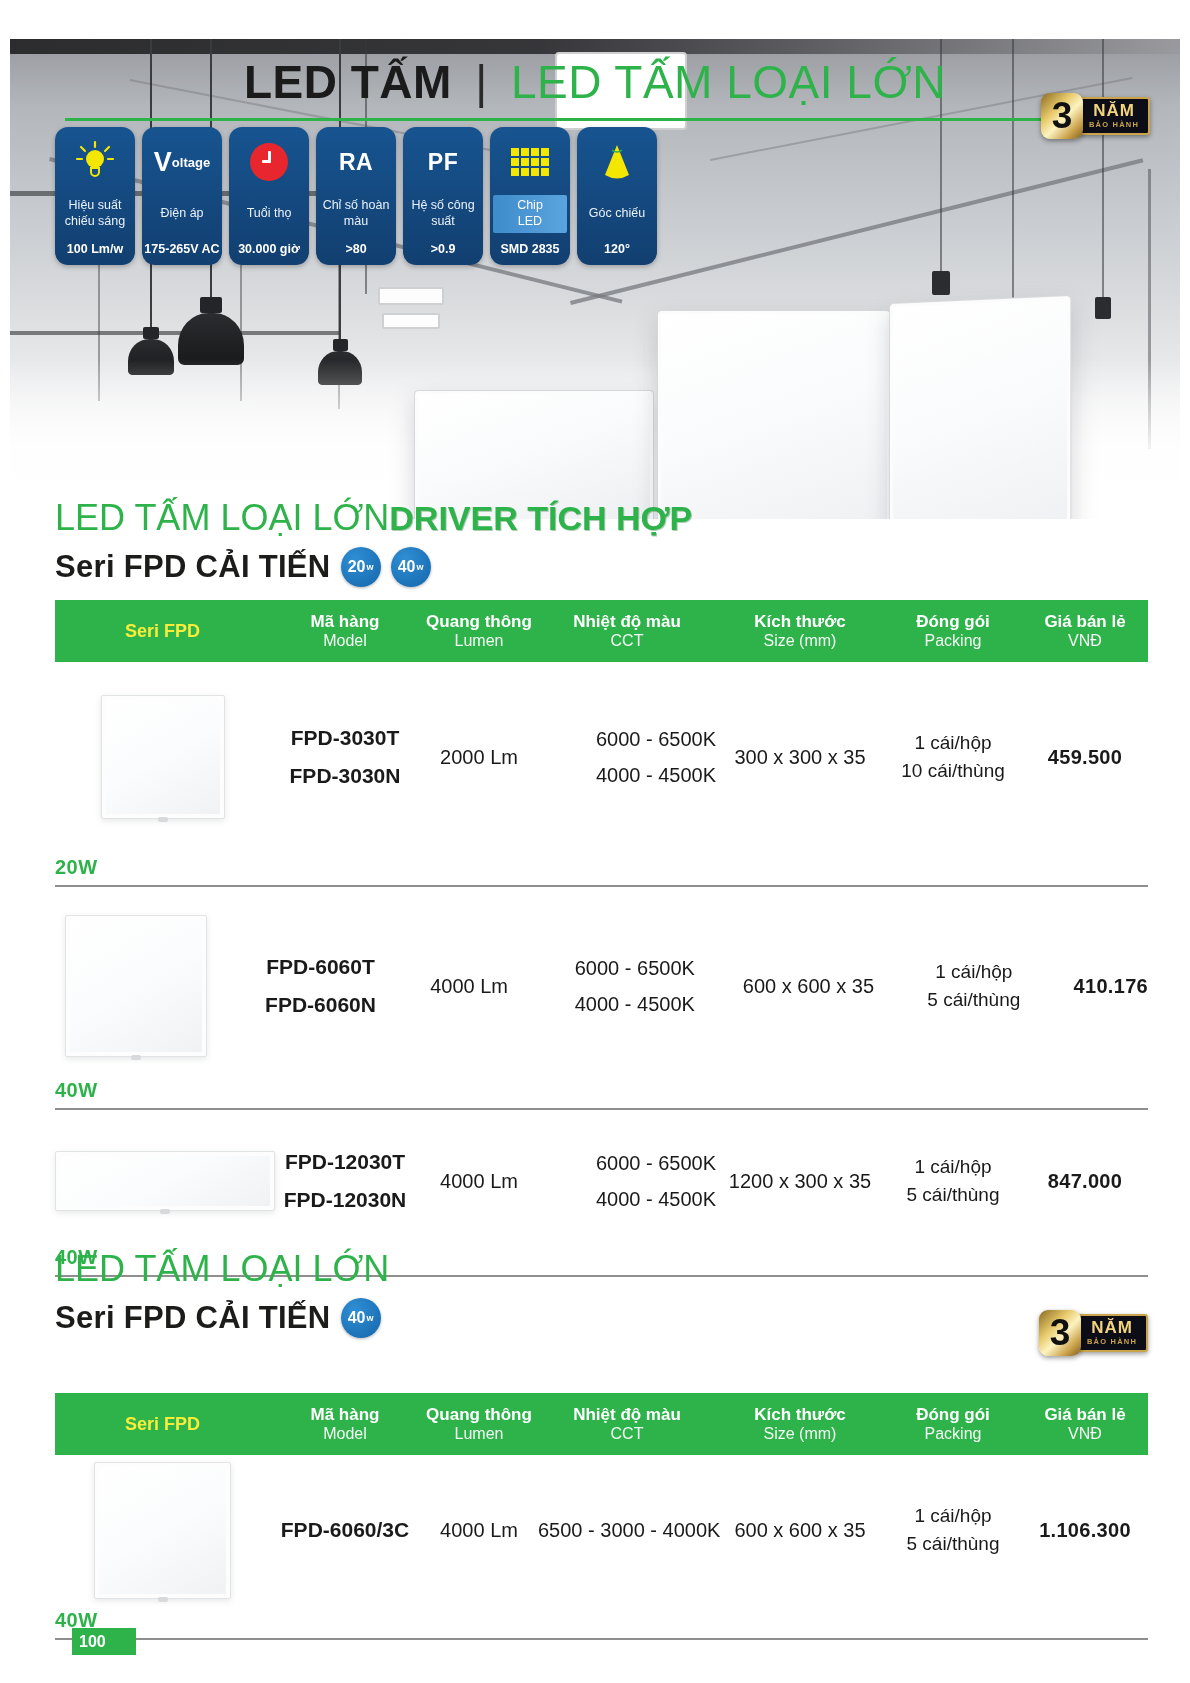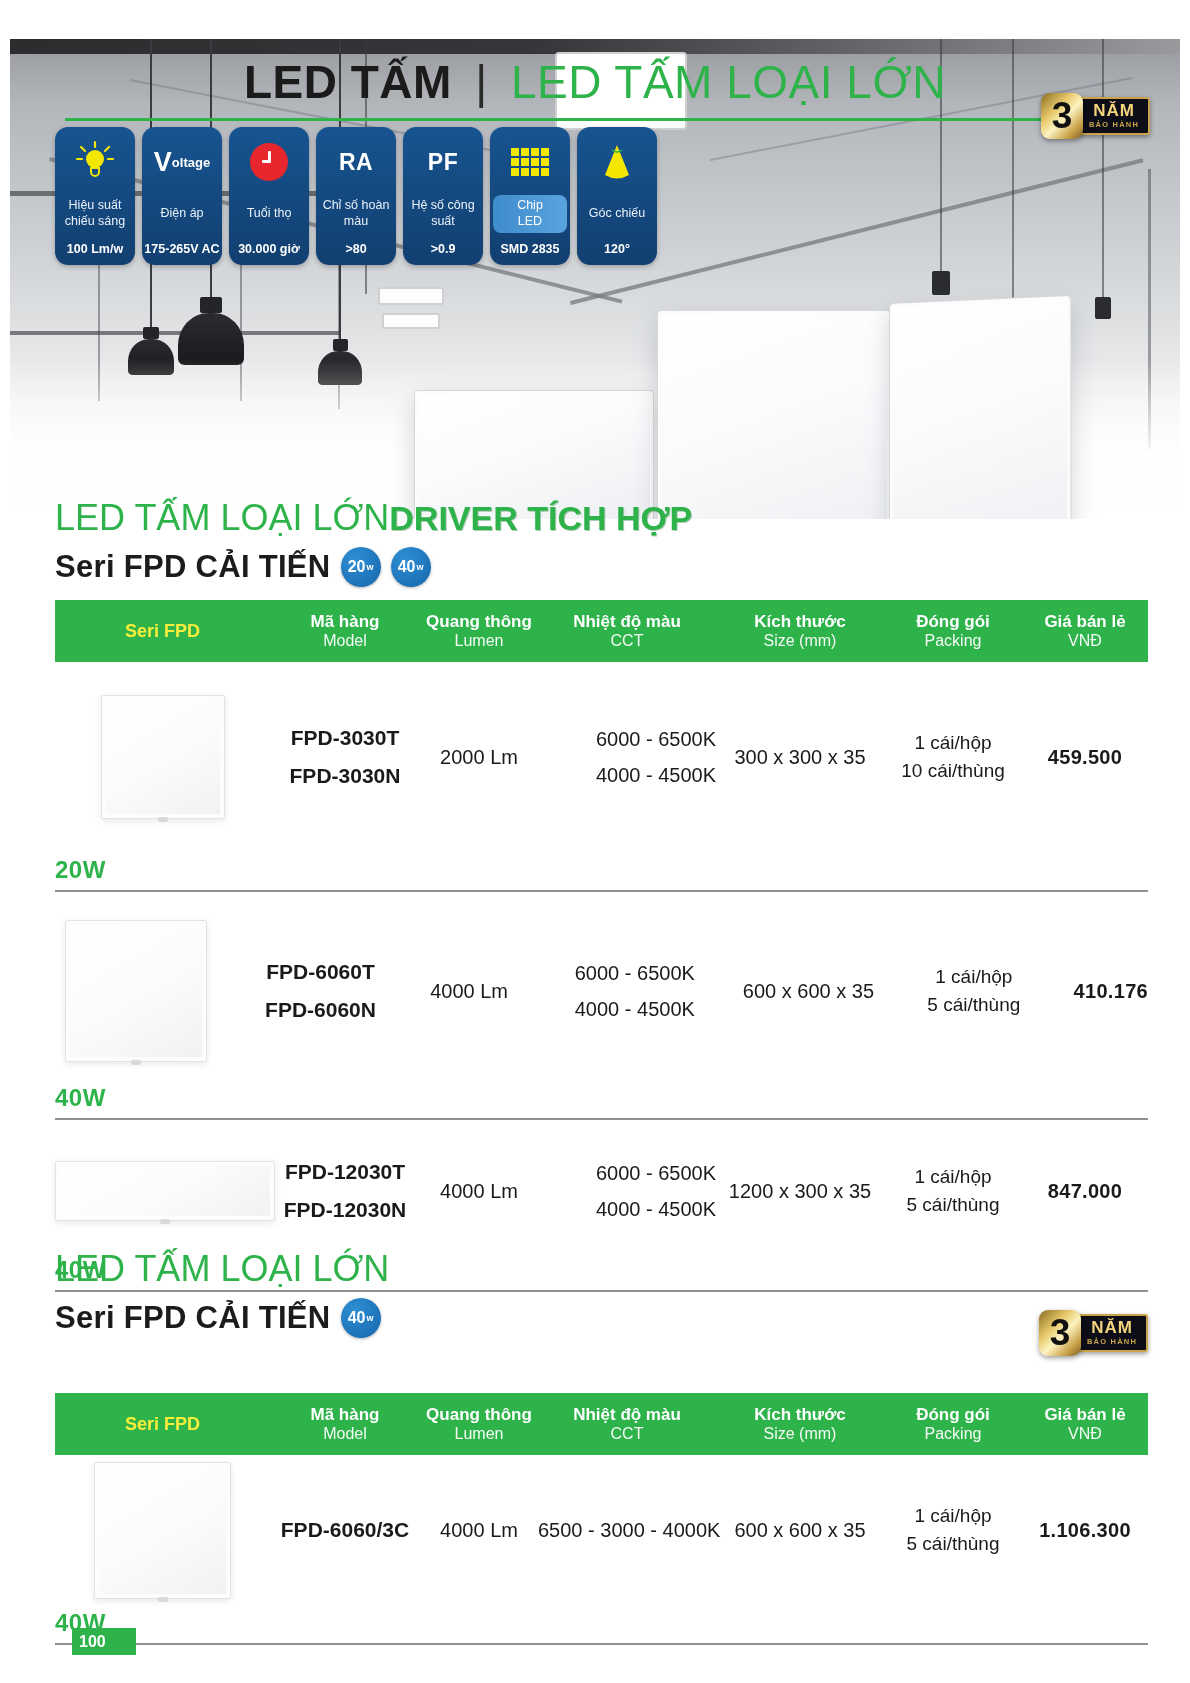--- a/index.html
+++ b/index.html
@@ -54,21 +54,21 @@
   .icon-text{color:#fff;font-weight:900;font-size:23px;letter-spacing:.5px;}
   .v-big{color:#fff;font-weight:900;font-size:27px;}
   .v-rest{color:#fff;font-weight:700;font-size:13px;}
   .clock{width:38px;height:38px;border-radius:50%;background:#e8262d;position:relative;}
   .clock .h1{position:absolute;left:18px;top:8px;width:3px;height:12px;background:#fff;border-radius:1px;}
   .clock .h2{position:absolute;left:12px;top:17px;width:8px;height:3px;background:#fff;border-radius:1px;}
   .chip-grid{display:grid;grid-template-columns:repeat(4,8px);grid-auto-rows:8px;gap:2px;}
   .chip-grid i{background:#f3e600;display:block;}
   .spec-label{color:#eaf2fa;font-size:12.5px;line-height:1.25;text-align:center;min-height:32px;
     display:flex;align-items:center;justify-content:center;}
-  .spec-label.hl{background:linear-gradient(90deg,#3f8ccb,#5aa3de);padding:3px 21px;border-radius:8px;color:#fff;}
+  .spec-label.hl{background:linear-gradient(90deg,#3f8ccb,#5aa3de);padding:3px 21px;border-radius:2px;color:#fff;}
   .spec-value{color:#fff;font-weight:700;font-size:12.5px;white-space:nowrap;}
 
   
   .warranty{display:flex;align-items:center;z-index:7;}
   .warranty.pos1{position:absolute;right:40px;top:93px;}
   .warranty.pos2{position:absolute;right:42px;top:1310px;}
   .w3{width:42px;height:46px;border-radius:9px;display:flex;align-items:center;justify-content:center;
     background:linear-gradient(135deg,#8a6a23 0%,#e7c96a 35%,#fdf3c0 55%,#caa14a 80%,#7d5f1f 100%);
     color:#101010;font-weight:900;font-size:37px;box-shadow:0 2px 5px rgba(0,0,0,.4);z-index:2;}
   .wbox{margin-left:-5px;background:#0d0d18;border:2px solid #c9a44a;border-radius:3px;
@@ -116,21 +116,21 @@
   .panel-sq,.panel-wide{margin:0 auto;border-radius:2px;
     background:linear-gradient(150deg,#ffffff 0%,#fbfcfd 50%,#f0f1f3 100%);
     border:1px solid #e2e3e5;box-shadow:inset 0 0 0 4px #fdfdfd,0 2px 6px rgba(120,125,135,.18);position:relative;}
   .s122{width:122px;height:122px;}
   .s140{width:140px;height:140px;}
   .s135{width:135px;height:135px;}
   .panel-wide{width:218px;height:58px;}
   .panel-sq:after,.panel-wide:after{content:"";position:absolute;left:50%;bottom:-4px;width:10px;height:5px;
     background:#d8d9db;border-radius:2px;transform:translateX(-50%);}
 
-  .watt-label{color:#2eb34a;font-weight:800;font-size:24px;letter-spacing:.5px;margin:4px 0 6px;}
+  .watt-label{color:#2eb34a;font-weight:800;font-size:20px;letter-spacing:.5px;margin:4px 0 6px;}
   .hr{border-top:2px solid #8f8f8f;height:0;margin-bottom:10px;}
 
   
   .pagenum{position:absolute;left:72px;top:1628px;width:64px;height:27px;background:#2eb34a;color:#fff;
     font-weight:700;font-size:16px;display:flex;align-items:center;padding-left:7px;box-sizing:border-box;z-index:9;}
 </style>
 </head>
 <body>
 
 <div class="page">

